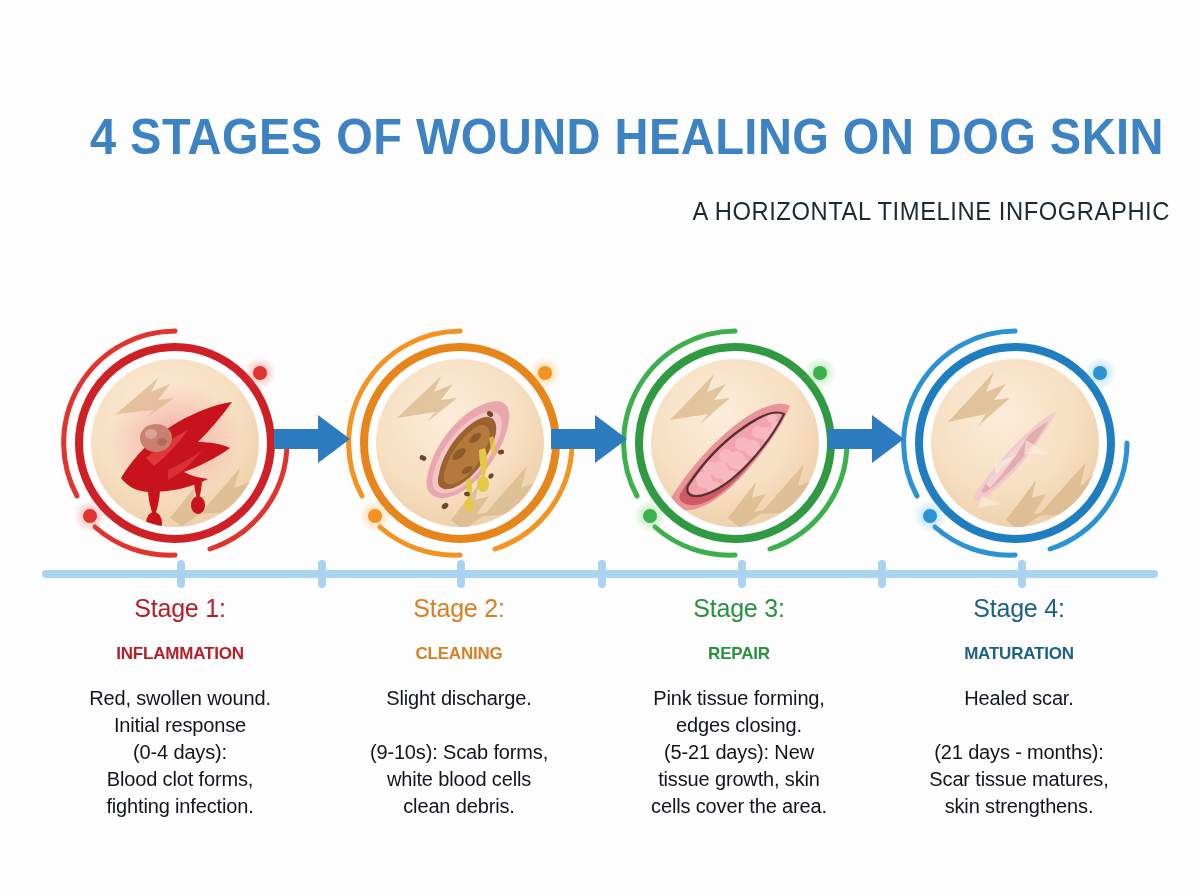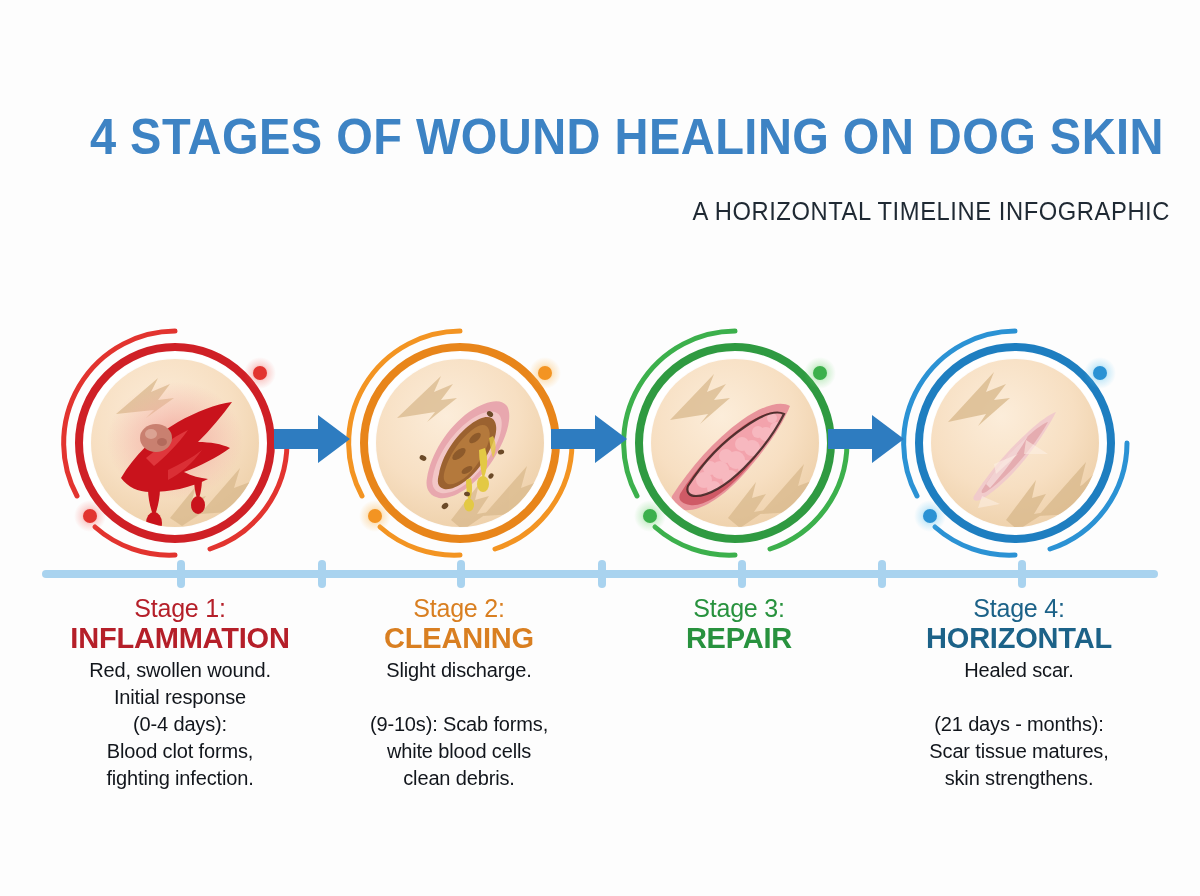--- a/index.html
+++ b/index.html
@@ -115,24 +115,24 @@
   .caption.c4 { left: 878px; }
 
   .stage-label {
     font-size: 25px;
     line-height: 29px;
     font-weight: normal;
     margin: 0;
     letter-spacing: -0.2px;
   }
   .stage-name {
-    font-size: 29px;
+    font-size: 17px;
     line-height: 30px;
     font-weight: bold;
-    margin: 0;
+    margin: 16px;
     letter-spacing: -0.2px;
   }
   .stage-desc {
     margin: 4px 0 16px 0;
     font-size: 20px;
     line-height: 27px;
     color: #12161c;
     white-space: pre-line;
     letter-spacing: -0.15px;
   }
@@ -487,24 +487,29 @@
       <p class="stage-name">CLEANING</p>
       <p class="stage-desc">Slight discharge.
 
 (9-10s): Scab forms,
 white blood cells
 clean debris.</p>
     </div>
     <div class="caption c3">
       <p class="stage-label">Stage 3:</p>
       <p class="stage-name">REPAIR</p>
+      <p class="stage-desc">Pink tissue forming,
+edges closing.
+(5-21 days): New
+tissue growth, skin
+cells cover the area.</p>
     </div>
     <div class="caption c4">
       <p class="stage-label">Stage 4:</p>
-      <p class="stage-name">HORIZONTAL</p>
+      <p class="stage-name">MATURATION</p>
       <p class="stage-desc">Healed scar.
 
 (21 days - months):
 Scar tissue matures,
 skin strengthens.</p>
     </div>
   </div>
 
 </div>
 

